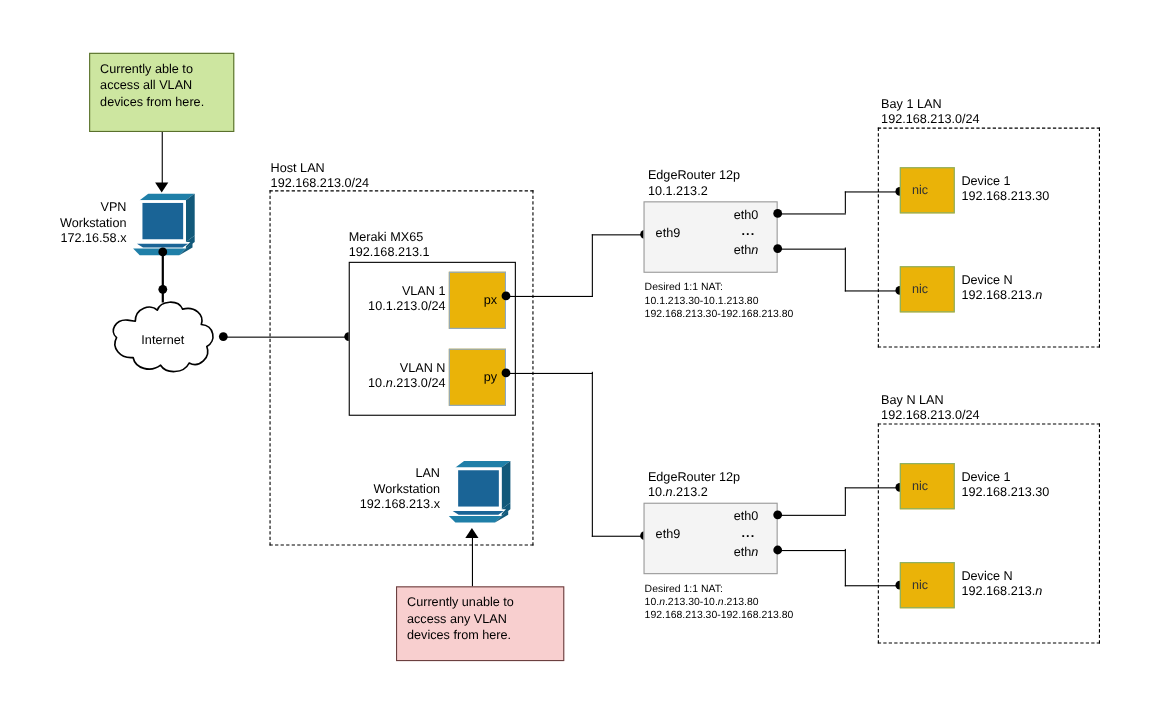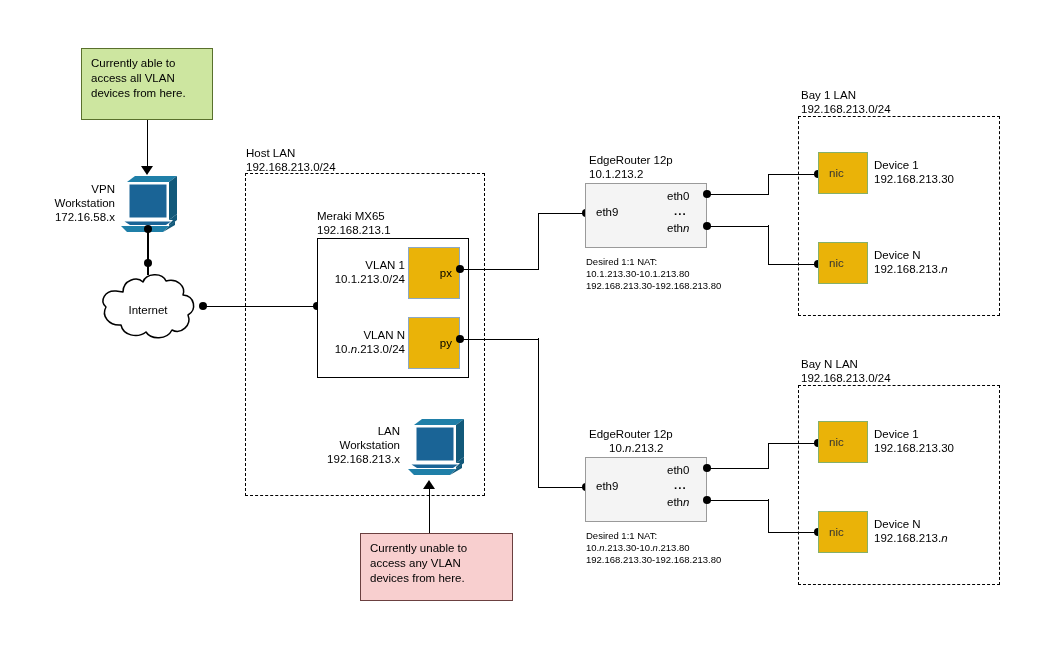--- a/index.html
+++ b/index.html
@@ -175,21 +175,21 @@
 <div class="ln v" style="left:767.5px;top:174px;height:20px;"></div>
 <div class="ln h" style="left:767.5px;top:173.5px;width:51px;"></div>
 <div class="dot" style="left:814px;top:170px;"></div>
 
 <div class="ln h" style="left:707px;top:225.5px;width:62px;"></div>
 <div class="ln v" style="left:767.5px;top:225px;height:40px;"></div>
 <div class="ln h" style="left:767.5px;top:263.5px;width:51px;"></div>
 <div class="dot" style="left:814px;top:260px;"></div>
 
 <div class="lbl" style="left:589px;top:427px;">EdgeRouter 12p</div>
-<div class="lbl" style="left:589px;top:441px;margin-left:20px;"><span>10.</span><em>n</em><span>.213.2</span></div>
+<div class="lbl" style="left:589px;top:441px;"><span>10.</span><em>n</em><span>.213.2</span></div>
 <div class="router" style="left:585px;top:457px;width:122px;height:65px;"></div>
 <div class="port" style="left:596px;top:480px;">eth9</div>
 <div class="port" style="left:667px;top:464px;">eth0</div>
 <div class="port" style="left:674px;top:479px;font-weight:bold;letter-spacing:1px;">...</div>
 <div class="port" style="left:667px;top:496px;"><span>eth</span><em>n</em></div>
 <div class="dot" style="left:703px;top:464px;"></div>
 <div class="dot" style="left:703px;top:496px;"></div>
 
 <div class="lbl small" style="left:586px;top:530px;">Desired 1:1 NAT:</div>
 <div class="lbl small" style="left:586px;top:542px;"><span>10.</span><em>n</em><span>.213.30-10.</span><em>n</em><span>.213.80</span></div>

